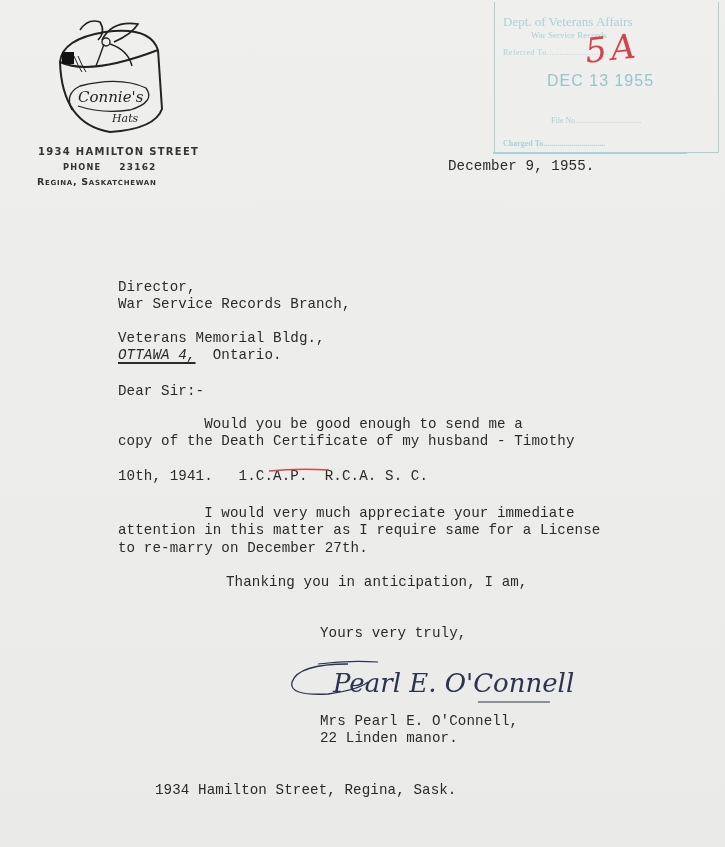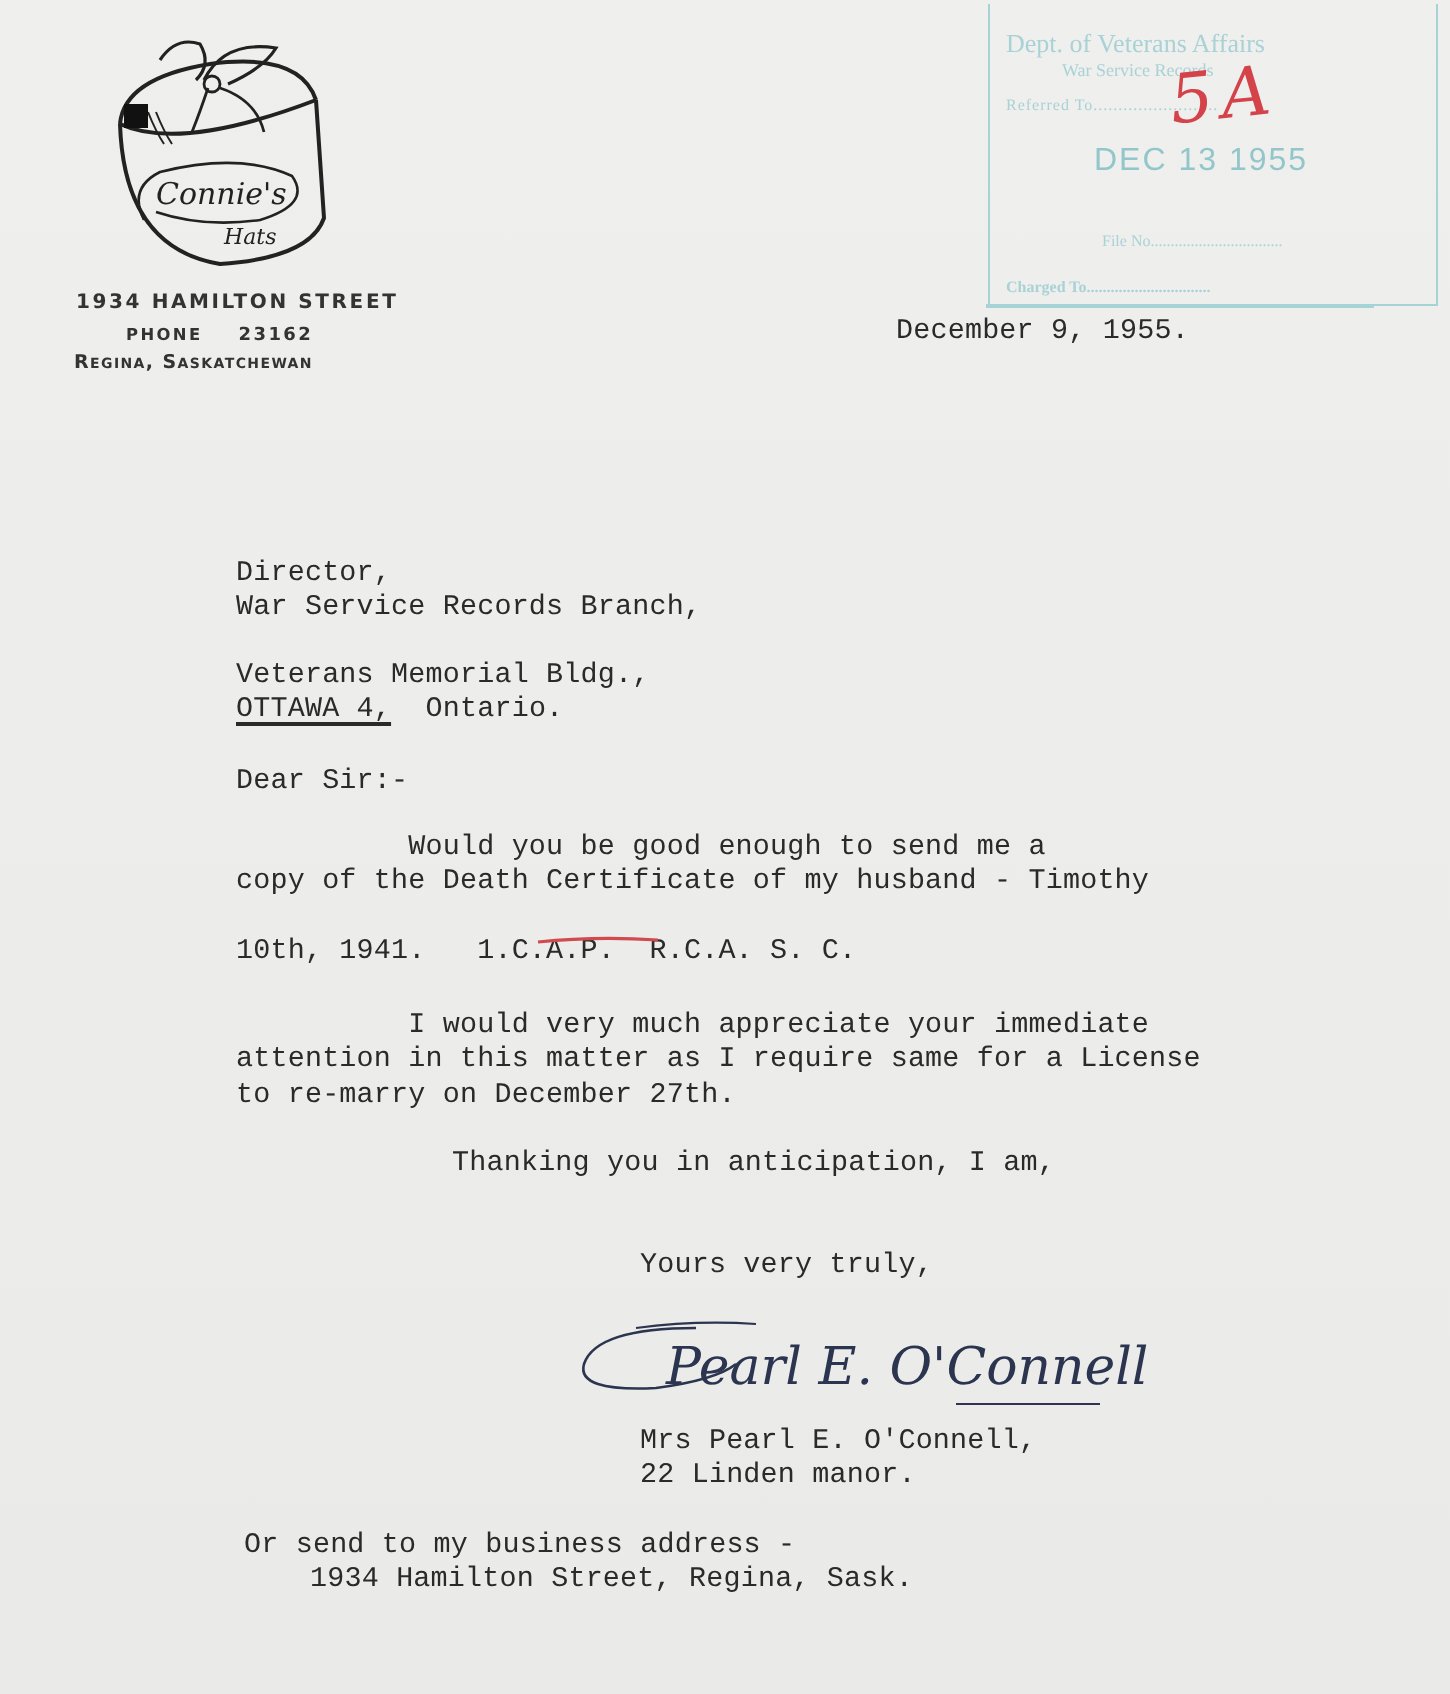--- a/index.html
+++ b/index.html
@@ -37,21 +37,21 @@
     .stamp .s2 { left: 36px; top: 28px; font-size: 9px; white-space: nowrap; }
     .stamp .s3 { left: 8px; top: 46px; font-size: 8px; white-space: nowrap; letter-spacing: 0.5px; }
     .stamp .date { left: 52px; top: 70px; font-size: 16px; letter-spacing: 1px; font-family: "Liberation Sans Narrow", "Liberation Sans", sans-serif; color: #93c6cb; white-space: nowrap; }
     .stamp .s4 { left: 8px; top: 114px; font-size: 8px; white-space: nowrap; margin-left: 48px; }
     .stamp .s5 { left: 8px; top: 137px; font-size: 8px; white-space: nowrap; font-weight: bold; }
     .stamp .bot { left: -2px; top: 150px; width: 194px; height: 1.5px; background: #a6d4d6; }
     .red-mark { left: 585px; top: 28px; font-family: "DejaVu Serif", serif; font-style: italic; color: #d4434a; font-size: 34px; letter-spacing: 4px; transform: rotate(-6deg); }
 
     .underline-red { left: 268px; top: 467px; width: 62px; height: 6px; }
 
-    .ottawa-ul { text-decoration: underline; text-decoration-thickness: 1.5px; text-underline-offset: 3px; }
+    .ottawa-ul { text-decoration: underline; text-decoration-thickness: 1.5px; text-underline-offset: 3px; font-style: italic; }
 
     .sig { left: 288px; top: 652px; width: 320px; height: 60px; }
   </style>
 </head>
 <body>
 
 <div class="page">
 
   <svg class="abs logo" viewBox="0 0 120 122">
     <path d="M10 48 Q12 110 60 118 Q105 115 112 95 L108 36" fill="none" stroke="#222" stroke-width="2"></path>
@@ -113,16 +113,15 @@
   <svg class="abs sig" viewBox="0 0 320 60">
     <path d="M60 12 Q10 12 4 30 Q0 44 40 42 Q70 38 80 30" fill="none" stroke="#2c3550" stroke-width="1.3"></path>
     <path d="M30 12 Q60 8 90 10" fill="none" stroke="#2c3550" stroke-width="1.1"></path>
     <text x="45" y="40" font-family="DejaVu Serif, serif" font-style="italic" font-size="26" fill="#2c3550">Pearl E. O'Connell</text>
     <path d="M190 50 L262 50" stroke="#2c3550" stroke-width="1"></path>
   </svg>
 
   <div class="abs tw" style="left:320px; top:713px;">Mrs Pearl E. O'Connell,</div>
   <div class="abs tw" style="left:320px; top:730px;">22 Linden manor.</div>
 
-  <div class="abs tw" style="left:122px; top:765px;">Or send to my business address -</div>
   <div class="abs tw" style="left:155px; top:782px;">1934 Hamilton Street, Regina, Sask.</div>
 
 </div>
 
 </body></html>

